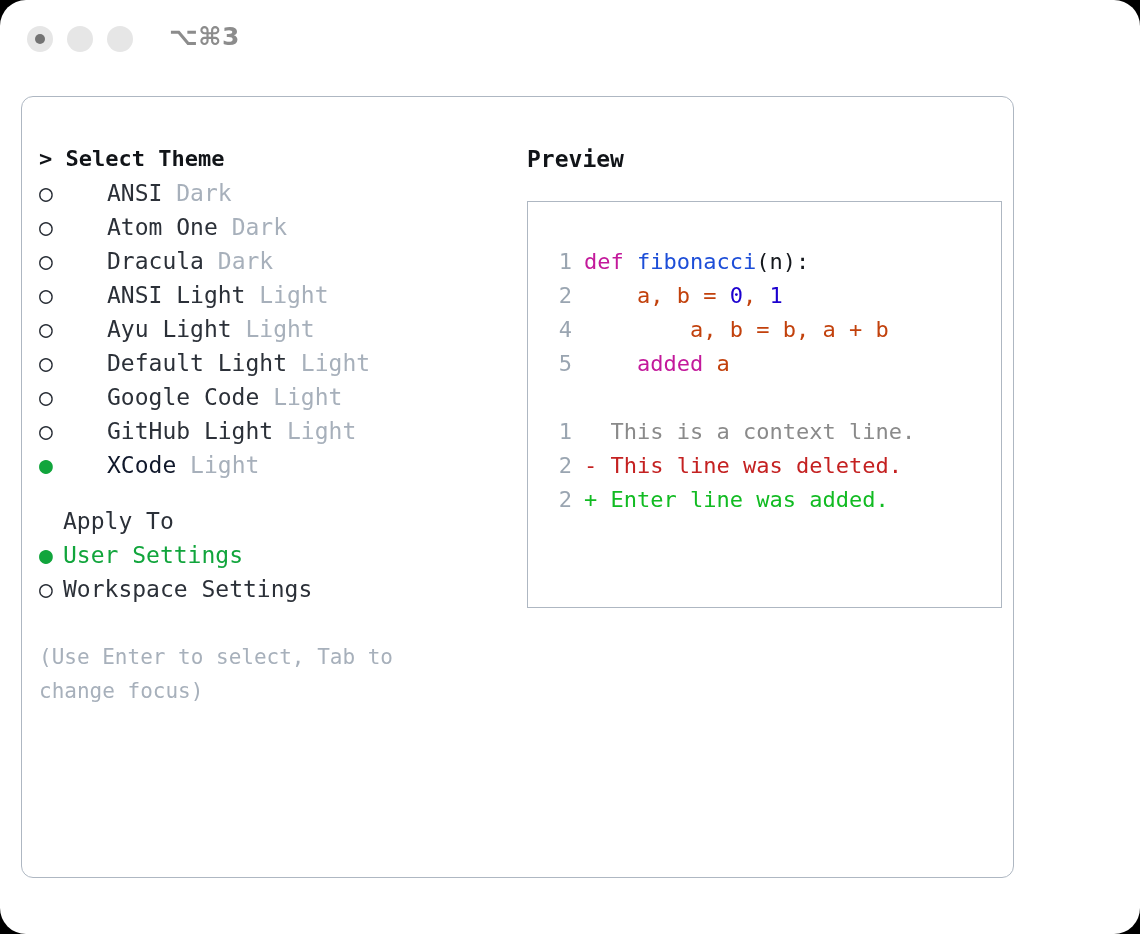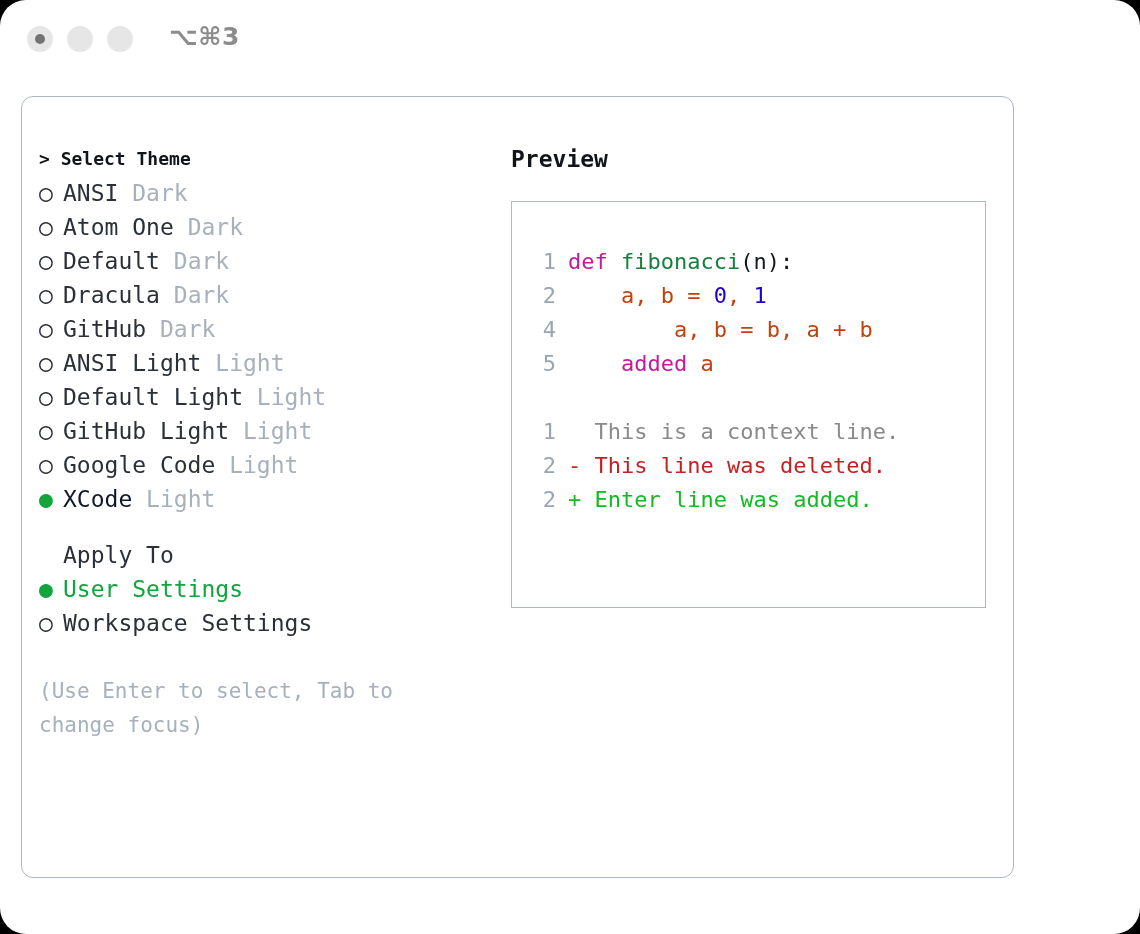--- a/index.html
+++ b/index.html
@@ -86,30 +86,30 @@
   .row {
     height: 34px;
     line-height: 34px;
     white-space: pre;
     font-size: 23px;
     color: #2b3038;
   }
   #select-theme-header {
     font-weight: 700;
     color: #111418;
-    font-size: 18px;
+    font-size: 22px;
   }
   .marker {
     display: inline-block;
     width: 24px;
     white-space: pre;
   }
   .marker.sel { color: #11a53c; }
   .marker.unsel { color: #2b3038; }
-  .theme-name { color: #2b3038; }
+  .theme-name { color: #2b3038; margin-left: 44px; }
   .theme-name.selected { color: #0f172a; }
   .theme-variant { color: #a7b0bb; }
 
   #apply-to-label {
     margin-top: 22px;
     padding-left: 24px;
     font-size: 23px;
     color: #2b3038;
   }
   .apply-name { color: #2b3038; }
@@ -120,21 +120,21 @@
     font-size: 21px;
     line-height: 34px;
     color: #a7b0bb;
     width: 405px;
     white-space: normal;
   }
 
   
   #right-col {
     position: absolute;
-    left: 489px;
+    left: 505px;
     top: 45px;
     width: 490px;
   }
   #preview-title {
     font-size: 23px;
     font-weight: 700;
     color: #111418;
     height: 34px;
     line-height: 34px;
   }
@@ -160,21 +160,21 @@
     font-size: 22px;
   }
   .gutter {
     display: inline-block;
     width: 26px;
     text-align: right;
     color: #9aa5b1;
     margin-right: 12px;
   }
   .kw      { color: #c3199b; }
-  .fname   { color: #15803d; }
+  .fname   { color: #1d4ed8; }
   .num     { color: #1c00cf; }
   .builtin { color: #7a2bd4; }
   .plain   { color: #c2410c; }
   .punct   { color: #15181d; }
   .ctx     { color: #8a8a8a; }
   .del     { color: #c42121; }
   .add     { color: #11bb22; }
   .spacer  { height: 34px; }
 </style>
 </head>
@@ -191,27 +191,26 @@
     <div id="shortcut">⌥⌘3</div>
   </div>
 
   <div id="window">
 
     <div id="left-col">
       <div class="row" id="select-theme-header">&gt; Select Theme</div>
       <div id="theme-rows">
           <div class="row"><span class="marker unsel">○</span><span class="theme-name">ANSI</span><span class="theme-variant"> Dark</span></div>
           <div class="row"><span class="marker unsel">○</span><span class="theme-name">Atom One</span><span class="theme-variant"> Dark</span></div>
-          <div class="row"><span class="marker unsel">○</span><span class="theme-name">Default</span><span class="theme-variant"> Dark</span></div>
           <div class="row"><span class="marker unsel">○</span><span class="theme-name">Dracula</span><span class="theme-variant"> Dark</span></div>
-          <div class="row"><span class="marker unsel">○</span><span class="theme-name">GitHub</span><span class="theme-variant"> Dark</span></div>
           <div class="row"><span class="marker unsel">○</span><span class="theme-name">ANSI Light</span><span class="theme-variant"> Light</span></div>
+          <div class="row"><span class="marker unsel">○</span><span class="theme-name">Ayu Light</span><span class="theme-variant"> Light</span></div>
           <div class="row"><span class="marker unsel">○</span><span class="theme-name">Default Light</span><span class="theme-variant"> Light</span></div>
+          <div class="row"><span class="marker unsel">○</span><span class="theme-name">Google Code</span><span class="theme-variant"> Light</span></div>
           <div class="row"><span class="marker unsel">○</span><span class="theme-name">GitHub Light</span><span class="theme-variant"> Light</span></div>
-          <div class="row"><span class="marker unsel">○</span><span class="theme-name">Google Code</span><span class="theme-variant"> Light</span></div>
           <div class="row"><span class="marker sel">●</span><span class="theme-name selected">XCode</span><span class="theme-variant"> Light</span></div>
         </div>
 
       <div class="row" id="apply-to-label">Apply To</div>
       <div id="apply-rows">
           <div class="row"><span class="marker sel">●</span><span class="apply-name selected">User Settings</span></div>
           <div class="row"><span class="marker unsel">○</span><span class="apply-name">Workspace Settings</span></div>
         </div>
 
       <div id="hint">(Use Enter to select, Tab to change focus)</div>

